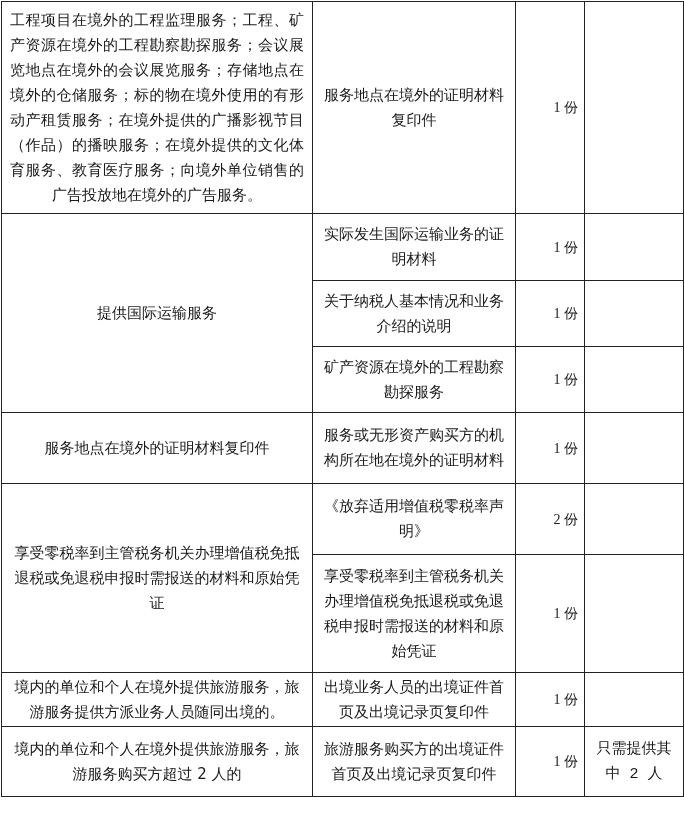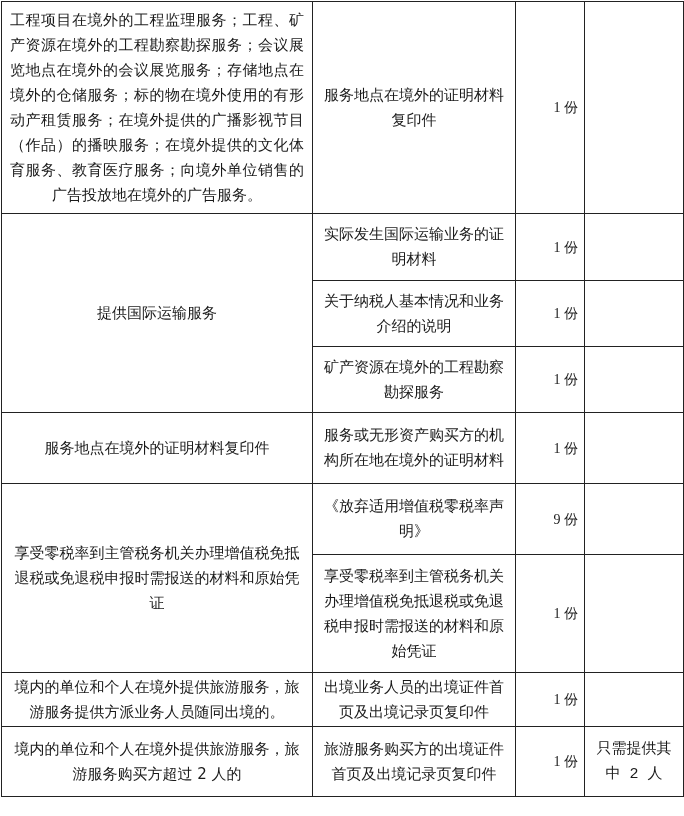--- a/index.html
+++ b/index.html
@@ -77,21 +77,21 @@
     <tr style="height:71px">
       <td class="scope">服务地点在境外的证明材料复印件</td>
       <td class="material">服务或无形资产购买方的机构所在地在境外的证明材料</td>
       <td class="copies">1 份</td>
       <td class="note"></td>
     </tr>
 
     <tr style="height:71px">
       <td class="scope" rowspan="2">享受零税率到主管税务机关办理增值税免抵退税或免退税申报时需报送的材料和原始凭证</td>
       <td class="material">《放弃适用增值税零税率声明》</td>
-      <td class="copies">9 份</td>
+      <td class="copies">2 份</td>
       <td class="note"></td>
     </tr>
     <tr style="height:118px">
       <td class="material">享受零税率到主管税务机关办理增值税免抵退税或免退税申报时需报送的材料和原始凭证</td>
       <td class="copies">1 份</td>
       <td class="note"></td>
     </tr>
 
     <tr style="height:54px">
       <td class="scope">境内的单位和个人在境外提供旅游服务，旅游服务提供方派业务人员随同出境的。</td>

